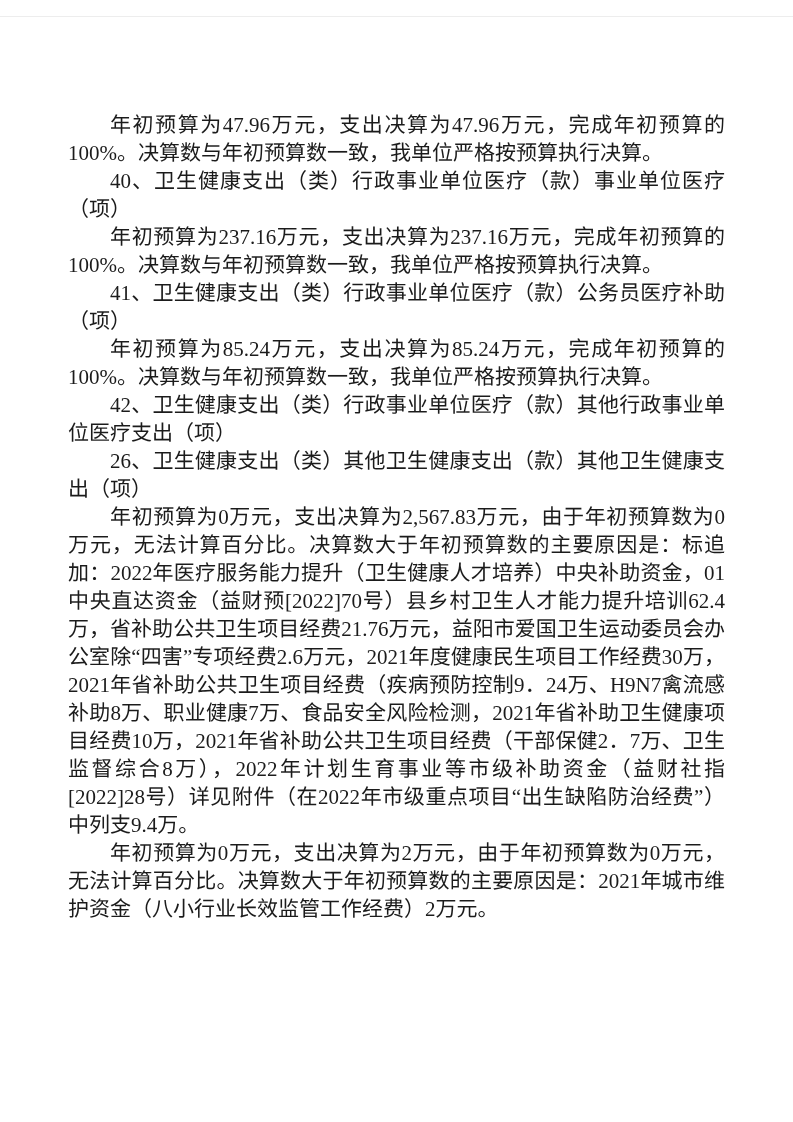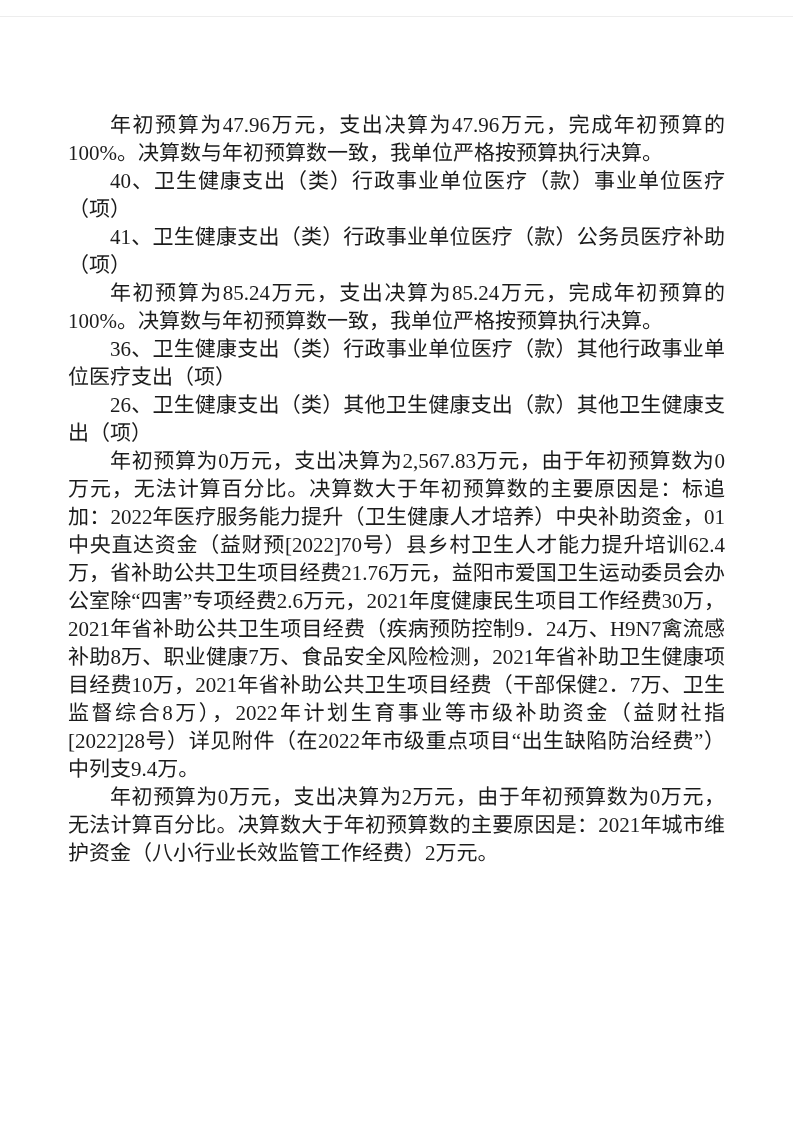--- a/index.html
+++ b/index.html
@@ -44,20 +44,21 @@
   }
 </style>
 </head>
 <body>
 
 <div class="page">
   <div class="page-top-edge"></div>
   <div class="content">
     <p class="body">年初预算为47.96万元，支出决算为47.96万元，完成年初预算的100%。决算数与年初预算数一致，我单位严格按预算执行决算。</p>
     <p class="heading">40、卫生健康支出（类）行政事业单位医疗（款）事业单位医疗（项）</p>
+    <p class="body">年初预算为237.16万元，支出决算为237.16万元，完成年初预算的100%。决算数与年初预算数一致，我单位严格按预算执行决算。</p>
     <p class="heading">41、卫生健康支出（类）行政事业单位医疗（款）公务员医疗补助（项）</p>
     <p class="body">年初预算为85.24万元，支出决算为85.24万元，完成年初预算的100%。决算数与年初预算数一致，我单位严格按预算执行决算。</p>
-    <p class="heading">36、卫生健康支出（类）行政事业单位医疗（款）其他行政事业单位医疗支出（项）</p>
+    <p class="heading">42、卫生健康支出（类）行政事业单位医疗（款）其他行政事业单位医疗支出（项）</p>
     <p class="heading">26、卫生健康支出（类）其他卫生健康支出（款）其他卫生健康支出（项）</p>
     <p class="body">年初预算为0万元，支出决算为2,567.83万元，由于年初预算数为0万元，无法计算百分比。决算数大于年初预算数的主要原因是：标追加：2022年医疗服务能力提升（卫生健康人才培养）中央补助资金，01中央直达资金（益财预[2022]70号）县乡村卫生人才能力提升培训62.4万，省补助公共卫生项目经费21.76万元，益阳市爱国卫生运动委员会办公室除“四害”专项经费2.6万元，2021年度健康民生项目工作经费30万，2021年省补助公共卫生项目经费（疾病预防控制9．24万、H9N7禽流感补助8万、职业健康7万、食品安全风险检测，2021年省补助卫生健康项目经费10万，2021年省补助公共卫生项目经费（干部保健2．7万、卫生监督综合8万），2022年计划生育事业等市级补助资金（益财社指[2022]28号）详见附件（在2022年市级重点项目“出生缺陷防治经费”）中列支9.4万。</p>
     <p class="body">年初预算为0万元，支出决算为2万元，由于年初预算数为0万元，无法计算百分比。决算数大于年初预算数的主要原因是：2021年城市维护资金（八小行业长效监管工作经费）2万元。</p>
   </div>
 </div>
 
 </body></html>

